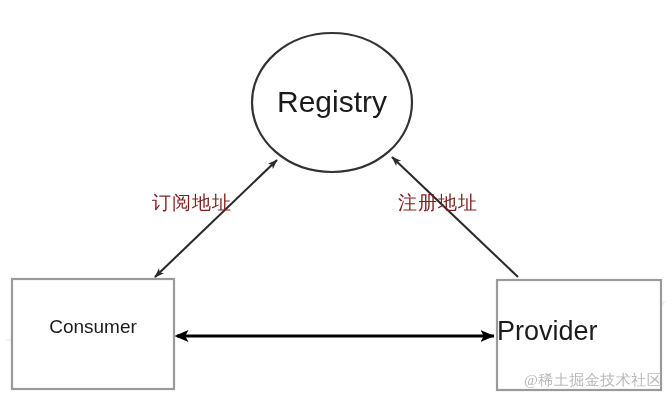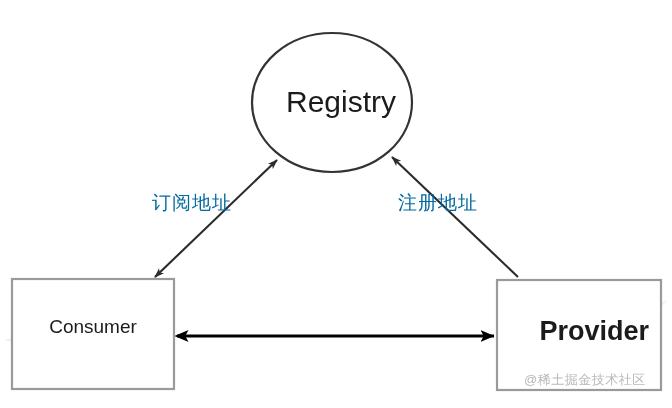--- a/index.html
+++ b/index.html
@@ -29,62 +29,60 @@
     font-family: "Liberation Sans", sans-serif;
     font-weight: 400;
   }
   #registry-label {
     left: 252px;
     top: 85px;
     width: 160px;
     text-align: center;
     font-size: 30px;
     letter-spacing: 0px;
-    padding-left: 9px;
   }
   #consumer-label {
     left: 12px;
     top: 316px;
     width: 162px;
     text-align: center;
     font-size: 19px;
   }
   #provider-label {
     left: 497px;
     top: 316px;
     width: 152px;
-    text-align: right;
+    text-align: left;
     font-size: 27px;
-    font-weight: bold;
   }
   .edge-label {
     position: absolute;
     white-space: nowrap;
-    color: #0369a1;
+    color: #7f1d1d;
     font-family: "DejaVu Sans", sans-serif;
     font-size: 19px;
     letter-spacing: 1px;
   }
   #subscribe-label {
     left: 152px;
     top: 190px;
   }
   #register-label {
     left: 398px;
     top: 190px;
     text-align: right;
   }
   #watermark-text {
     position: absolute;
     left: 524px;
     top: 371px;
     white-space: nowrap;
     color: #b9b9b9;
-    font-family: Liberation Sans, sans-serif;
-    font-size: 13px;
+    font-family: Liberation Serif, serif;
+    font-size: 15px;
     letter-spacing: 0.5px;
   }
 </style>
 </head>
 <body>
 
 <div id="canvas">
 
   <svg id="diagram-svg" viewBox="0 0 672 408">
     <defs>

